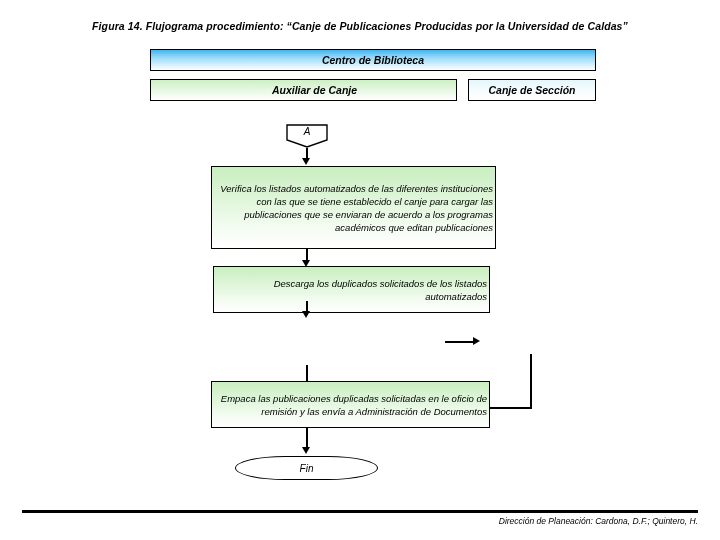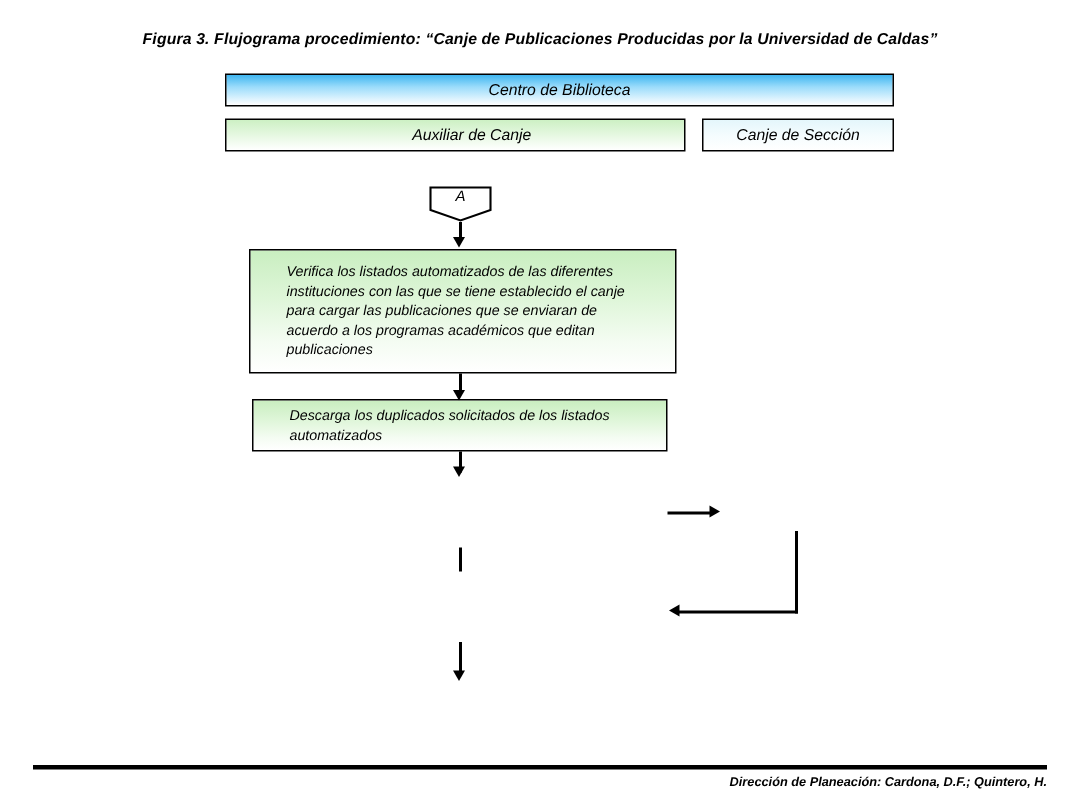--- a/index.html
+++ b/index.html
@@ -36,21 +36,21 @@
   
   .lane-box {
     position: absolute;
     box-sizing: border-box;
     border: 1px solid #000000;
     display: flex;
     align-items: center;
     justify-content: center;
     font-size: 10.5px;
     font-style: italic;
-    font-weight: normal;
+    font-weight: bold;
     color: #000000;
     text-align: center;
   }
   .lane-blue {
     background: linear-gradient(to bottom, #40b6f0 0%, #9bdcfb 40%, #ffffff 100%);
   }
   .lane-green {
     background: linear-gradient(to bottom, #cdf0c4 0%, #e3f7de 45%, #ffffff 100%);
   }
   .lane-cyan {
@@ -59,26 +59,27 @@
 
   
   .proc-box {
     position: absolute;
     box-sizing: border-box;
     border: 1px solid #000000;
     background: linear-gradient(to bottom, #c9eec0 0%, #dff6d9 40%, #f4fcf2 75%, #ffffff 100%);
     display: flex;
     align-items: center;
     justify-content: center;
-    text-align: left;
+    text-align: right;
     font-size: 9.5px;
     font-style: italic;
     color: #000000;
     line-height: 13px;
-    padding: 2px 24px;
+    padding: 2px 2px;
+    margin-left: 45px;
   }
   .proc-box.cyan {
     background: linear-gradient(to bottom, #d9f2fa 0%, #ecf9fd 45%, #ffffff 100%);
     font-size: 10px;
   }
 
   .connector-a {
     position: absolute;
     box-sizing: border-box;
     display: flex;
@@ -157,30 +158,30 @@
     width: 676px;
     height: 3px;
     background: #000000;
   }
   .footer-credit {
     position: absolute;
     right: 22px;
     top: 516px;
     font-size: 8.5px;
     font-style: italic;
-    font-weight: bold;
+    font-weight: normal;
     color: #000000;
   }
 </style>
 </head>
 <body>
 
 <div id="canvas">
 
-  <div class="figure-title">Figura 3. Flujograma procedimiento: “Canje de Publicaciones Producidas por la Universidad de Caldas”</div>
+  <div class="figure-title">Figura 14. Flujograma procedimiento: “Canje de Publicaciones Producidas por la Universidad de Caldas”</div>
 
   <div class="lane-box lane-blue" style="left:150px; top:49px; width:446px; height:22px;">Centro de Biblioteca</div>
 
   <div class="lane-box lane-green" style="left:150px; top:79px; width:307px; height:22px;padding-left:22px;">Auxiliar de Canje</div>
 
   <div class="lane-box lane-cyan" style="left:468px; top:79px; width:128px; height:22px;">Canje de Sección</div>
 
   <div class="connector-a" style="left:286px; top:124px; width:42px; height:24px;">
     <svg width="42" height="24" viewBox="0 0 42 24">
       <polygon points="1,1 41,1 41,16 21,23 1,16" fill="#ffffff" stroke="#000000" stroke-width="1.4"></polygon>
@@ -189,38 +190,40 @@
   </div>
 
   <div class="vline" style="left:306px; top:148px; height:12px;"></div>
   <div class="arrow-down" style="left:302px; top:158px;"></div>
 
   <div class="proc-box" style="left:166px; top:166px; width:285px; height:83px;">Verifica los listados automatizados de las diferentes instituciones con las que se tiene establecido el canje para cargar las publicaciones que se enviaran de acuerdo a los programas académicos que editan publicaciones</div>
 
   <div class="vline" style="left:306px; top:249px; height:14px;"></div>
   <div class="arrow-down" style="left:302px; top:260px;"></div>
 
-  <div class="proc-box" style="left:168px; top:266px; width:277px; height:35px;">Descarga los duplicados solicitados de los listados automatizados</div>
+  <div class="proc-box" style="left:168px; top:266px; width:277px; height:47px;">Descarga los duplicados solicitados de los listados automatizados</div>
 
   <div class="vline" style="left:306px; top:301px; height:14px;"></div>
   <div class="arrow-down" style="left:302px; top:311px;"></div>
 
 
   <div class="hline" style="left:445px; top:341px; width:30px;"></div>
   <div class="arrow-right" style="left:473px; top:337px;"></div>
 
 
   <div class="vline" style="left:530px; top:354px; height:55px;"></div>
 
   <div class="hline" style="left:452px; top:407px; width:80px;"></div>
   <div class="arrow-left" style="left:446px; top:403px;"></div>
 
   <div class="vline" style="left:306px; top:365px; height:16px;"></div>
 
+  <div class="proc-box" style="left:166px; top:381px; width:279px; height:47px;">Empaca las publicaciones duplicadas solicitadas en le oficio de remisión y las envía a Administración de Documentos</div>
 
   <div class="vline" style="left:306px; top:428px; height:22px;"></div>
   <div class="arrow-down" style="left:302px; top:447px;"></div>
 
+  <div class="terminator" style="left:235px; top:456px; width:143px; height:24px;">Fin</div>
 
   <div class="footer-rule"></div>
   <div class="footer-credit">Dirección de Planeación: Cardona, D.F.; Quintero, H.</div>
 
 </div>
 
 </body></html>

